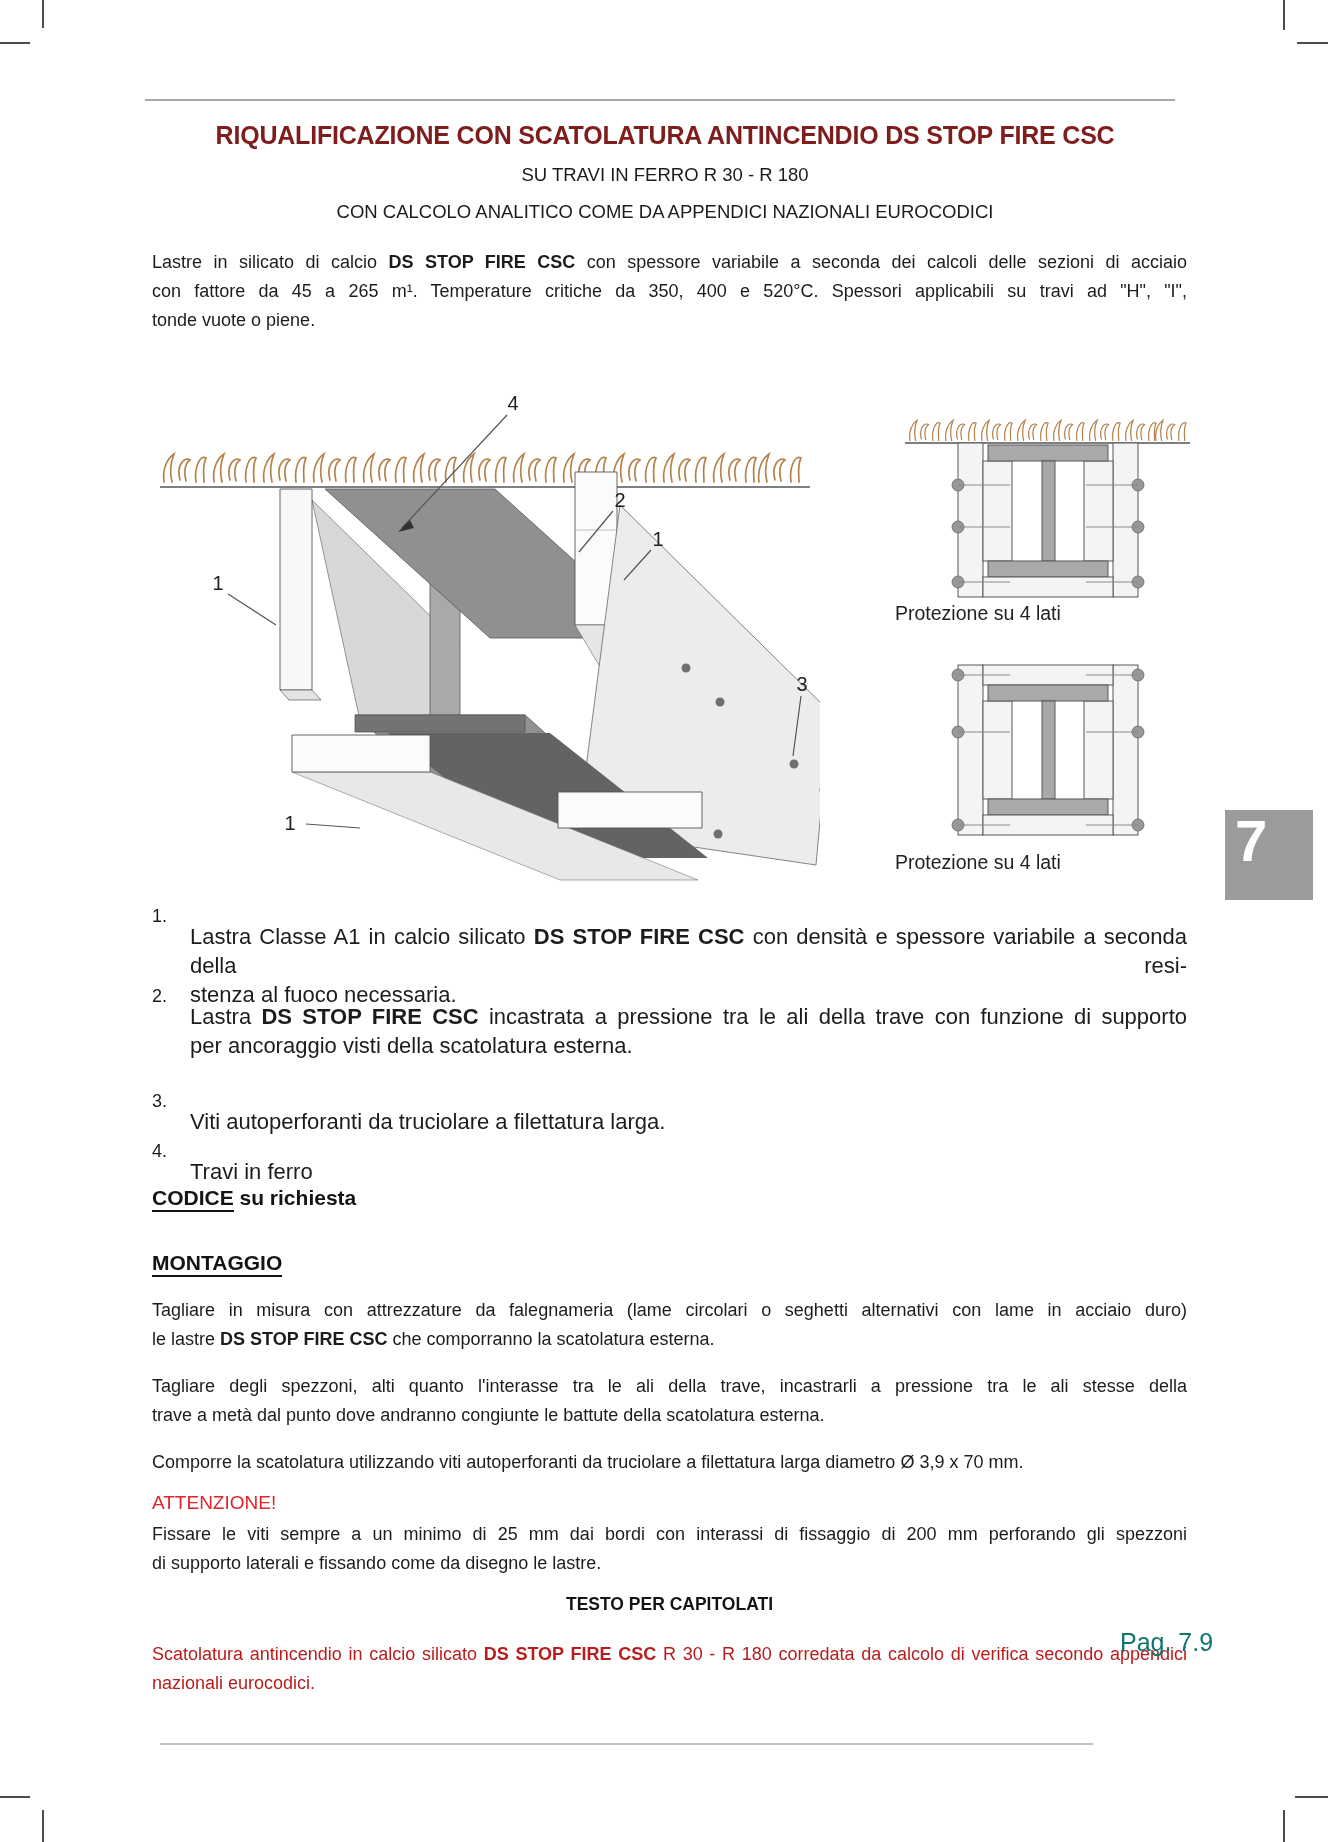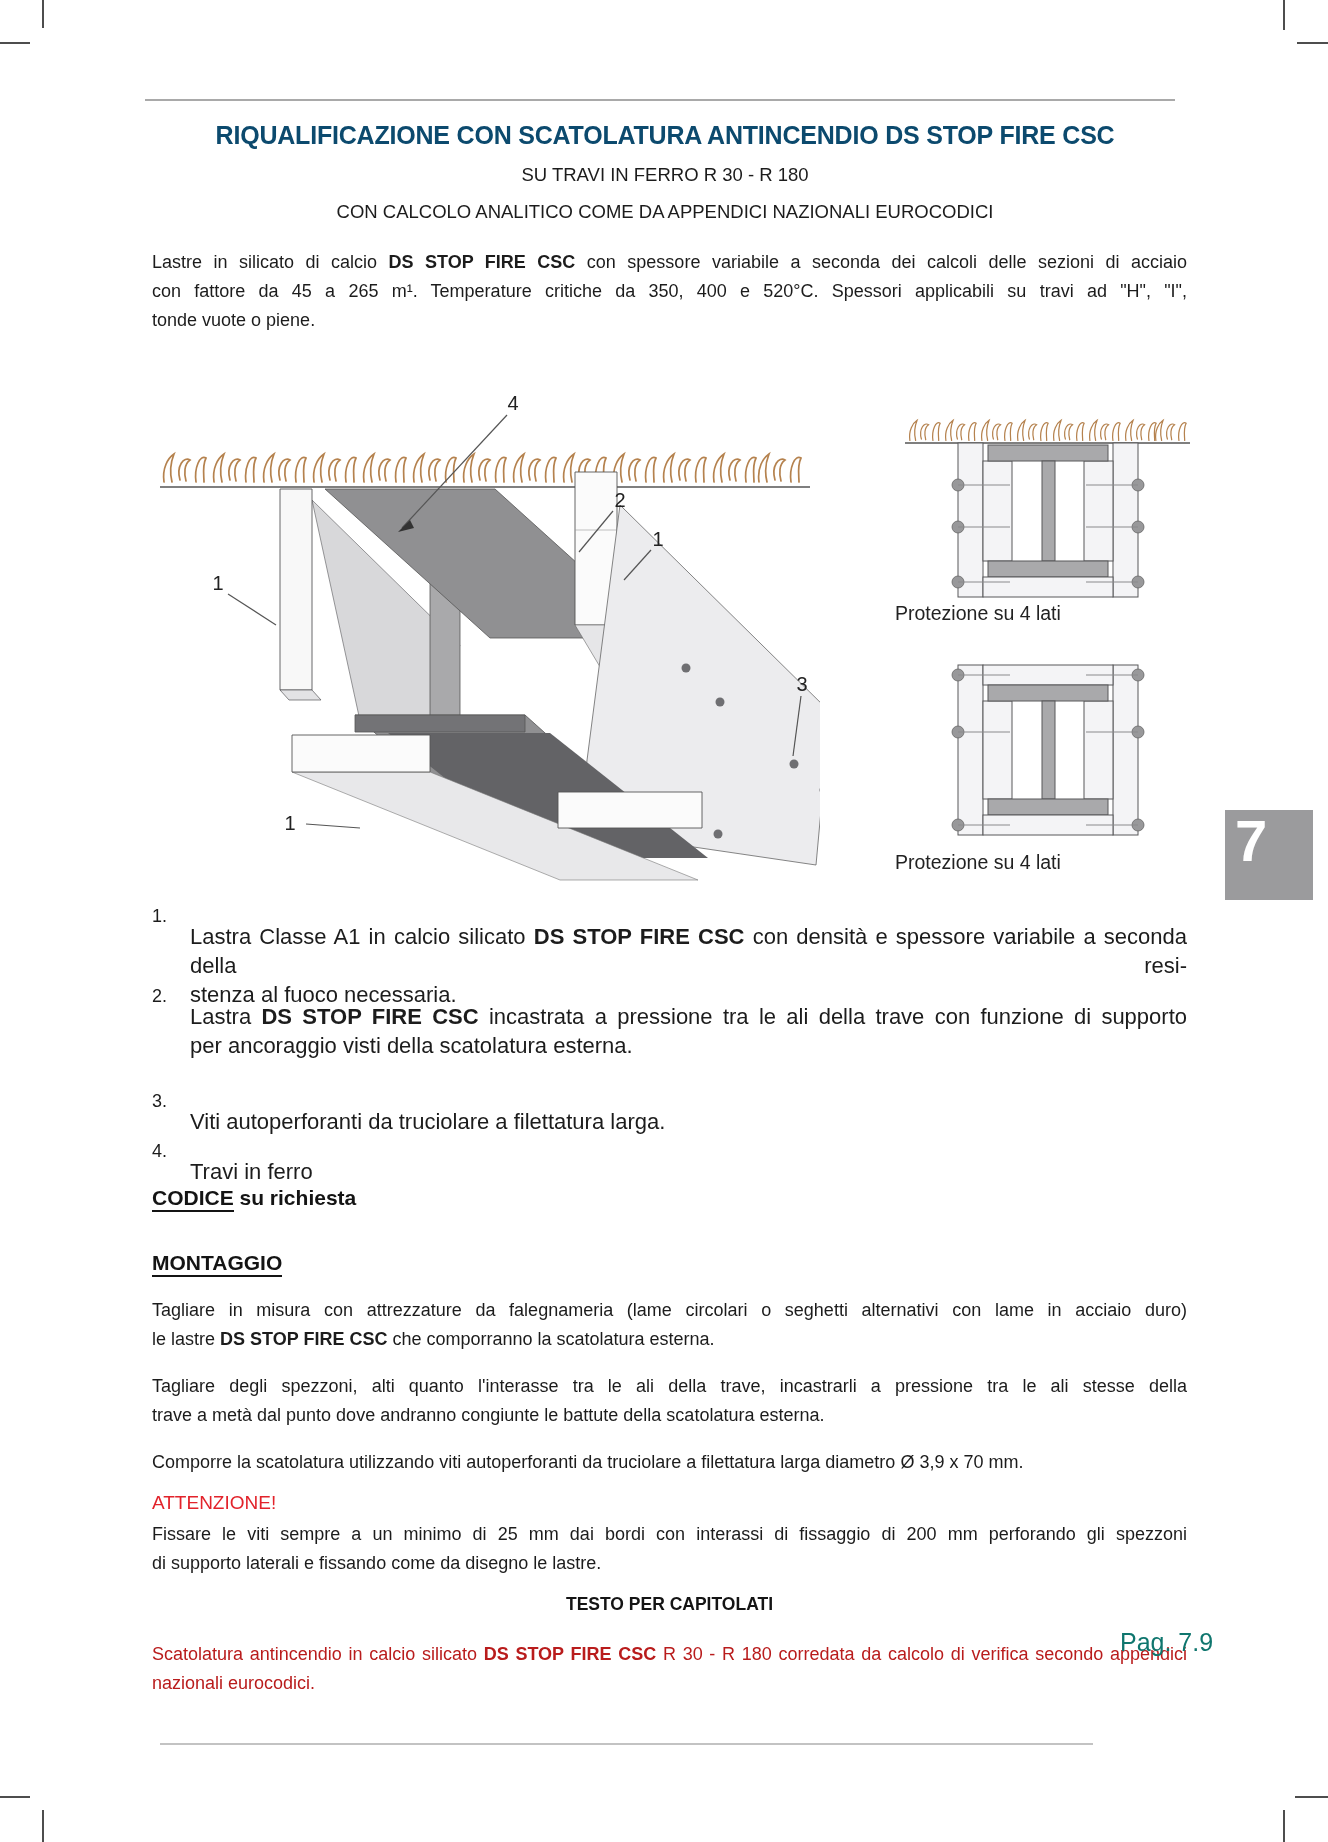--- a/index.html
+++ b/index.html
@@ -8,21 +8,21 @@
 
   
   .crop{position:absolute;background:#4d4d4d;}
 
   
   .rule{position:absolute;height:2px;background:#a9a9a9;}
   .rule.footer{background:#c3c3c3;}
 
   
   .title-block{position:absolute;left:145px;top:120px;width:1040px;text-align:center;}
-  .doc-title{font-size:25px;font-weight:bold;letter-spacing:-0.2px;color:#0c4a6e;line-height:30px;}
+  .doc-title{font-size:25px;font-weight:bold;letter-spacing:-0.2px;color:#7f1d1d;line-height:30px;}
   .doc-sub{font-size:18.5px;color:#1c1c1c;line-height:25px;margin-top:12px;}
 
   
   .para{position:absolute;left:152px;width:1035px;font-size:18px;line-height:29px;color:#1c1c1c;}
   .jline{display:block;text-align:justify;text-align-last:justify;}
   .pline{display:block;text-align:left;}
   b{font-weight:bold;}
 
   
   .li-num{position:absolute;left:152px;width:34px;font-size:18px;line-height:29px;}

